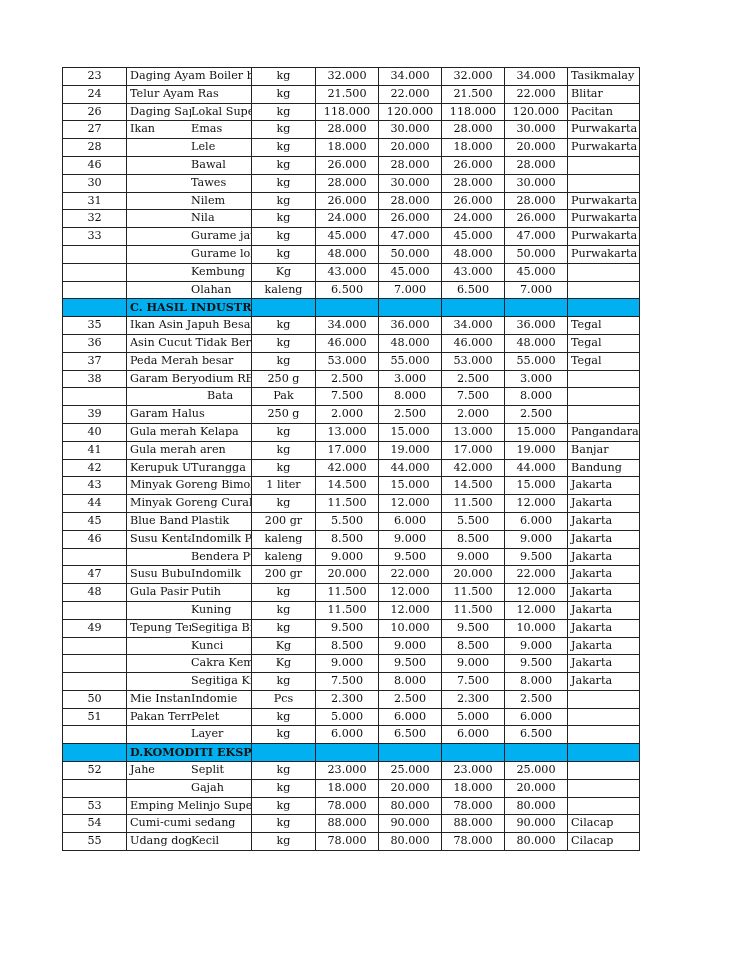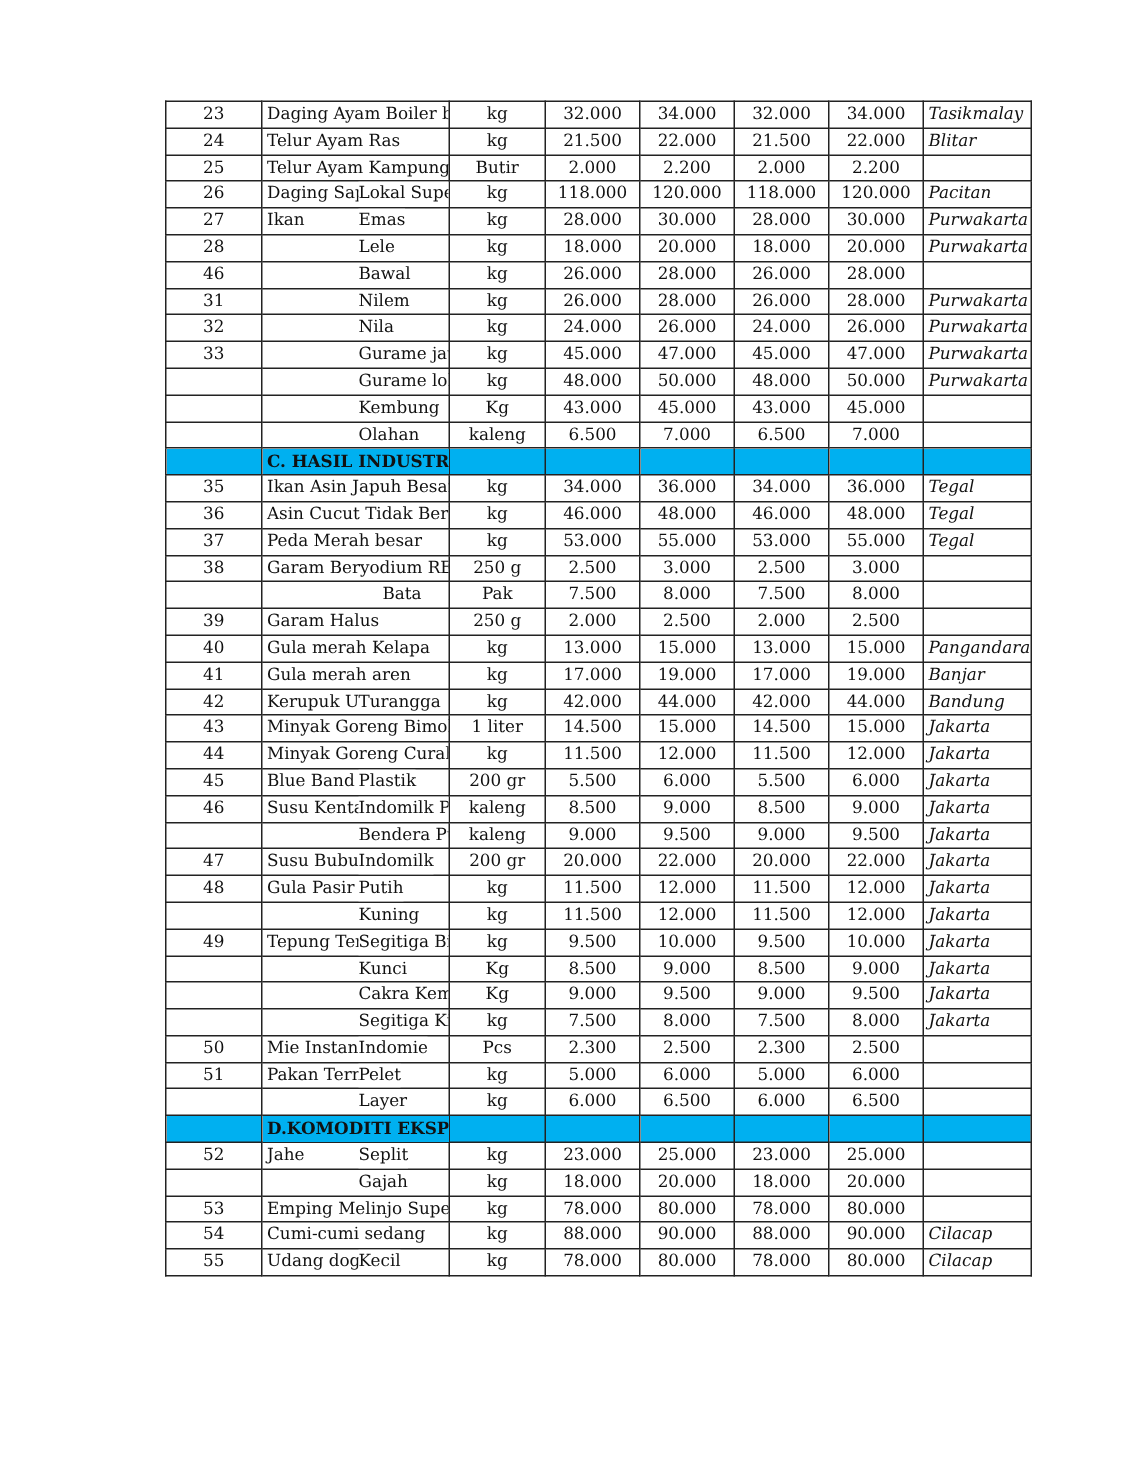--- a/index.html
+++ b/index.html
@@ -1,28 +1,28 @@
 <!DOCTYPE html>
 <html><head>
 <meta charset="utf-8">
 <style>
   html, body { margin:0; padding:0; background:#ffffff; }
   body { width:750px; height:971px; position:relative; overflow:hidden;
          font-family:"DejaVu Serif", "Liberation Serif", serif; color:#111; }
-  #sheet { position:absolute; left:62px; top:67px; border-collapse:collapse; table-layout:fixed;margin-left:48px; }
+  #sheet { position:absolute; left:62px; top:67px; border-collapse:collapse; table-layout:fixed; }
   #sheet td { height:16.8px; padding:0; font-size:11.2px; line-height:16.8px;
               border:1px solid #222; white-space:nowrap; overflow:hidden; }
   #sheet col.c-no { width:64px; }
   #sheet col.c-desc { width:125px; }
   #sheet col.c-unit { width:64px; }
   #sheet col.c-p { width:63px; }
   #sheet col.c-src { width:63px; }
   td.no, td.unit, td.p { text-align:center; }
   td.desc { text-align:left; position:relative; }
-  td.src { text-align:left; padding-left:3px !important;font-style:italic; }
+  td.src { text-align:left; padding-left:3px !important; }
   td.desc .main { position:absolute; left:3px; top:0; }
   td.desc .sub  { position:absolute; left:64px; top:0; background:transparent; }
   td.desc .sub.indent2 { left:80px;text-align:center; }
   td.desc .sub-bg { background:#fff; }
   tr.section td { background:#00b0f0; }
   tr.section td.desc { font-weight:bold; }
   tr.section td.desc .main { left:3px; }
 </style>
 </head>
 <body>
@@ -59,33 +59,20 @@
           <span class="sub sub-bg"></span>
         </td>
         <td class="unit">kg</td>
         <td class="p">21.500</td>
         <td class="p">22.000</td>
         <td class="p">21.500</td>
         <td class="p">22.000</td>
         <td class="src">Blitar</td>
       </tr>
       <tr class="item">
-        <td class="no">25</td>
-        <td class="desc">
-          <span class="main">Telur Ayam Kampung</span>
-          <span class="sub sub-bg"></span>
-        </td>
-        <td class="unit">Butir</td>
-        <td class="p">2.000</td>
-        <td class="p">2.200</td>
-        <td class="p">2.000</td>
-        <td class="p">2.200</td>
-        <td class="src"></td>
-      </tr>
-      <tr class="item">
         <td class="no">26</td>
         <td class="desc">
           <span class="main">Daging Sapi</span>
           <span class="sub sub-bg">Lokal Super</span>
         </td>
         <td class="unit">kg</td>
         <td class="p">118.000</td>
         <td class="p">120.000</td>
         <td class="p">118.000</td>
         <td class="p">120.000</td>
@@ -124,20 +111,33 @@
           <span class="sub">Bawal</span>
         </td>
         <td class="unit">kg</td>
         <td class="p">26.000</td>
         <td class="p">28.000</td>
         <td class="p">26.000</td>
         <td class="p">28.000</td>
         <td class="src"></td>
       </tr>
       <tr class="item">
+        <td class="no">30</td>
+        <td class="desc">
+          <span class="main"></span>
+          <span class="sub">Tawes</span>
+        </td>
+        <td class="unit">kg</td>
+        <td class="p">28.000</td>
+        <td class="p">30.000</td>
+        <td class="p">28.000</td>
+        <td class="p">30.000</td>
+        <td class="src"></td>
+      </tr>
+      <tr class="item">
         <td class="no">31</td>
         <td class="desc">
           <span class="main"></span>
           <span class="sub">Nilem</span>
         </td>
         <td class="unit">kg</td>
         <td class="p">26.000</td>
         <td class="p">28.000</td>
         <td class="p">26.000</td>
         <td class="p">28.000</td>

